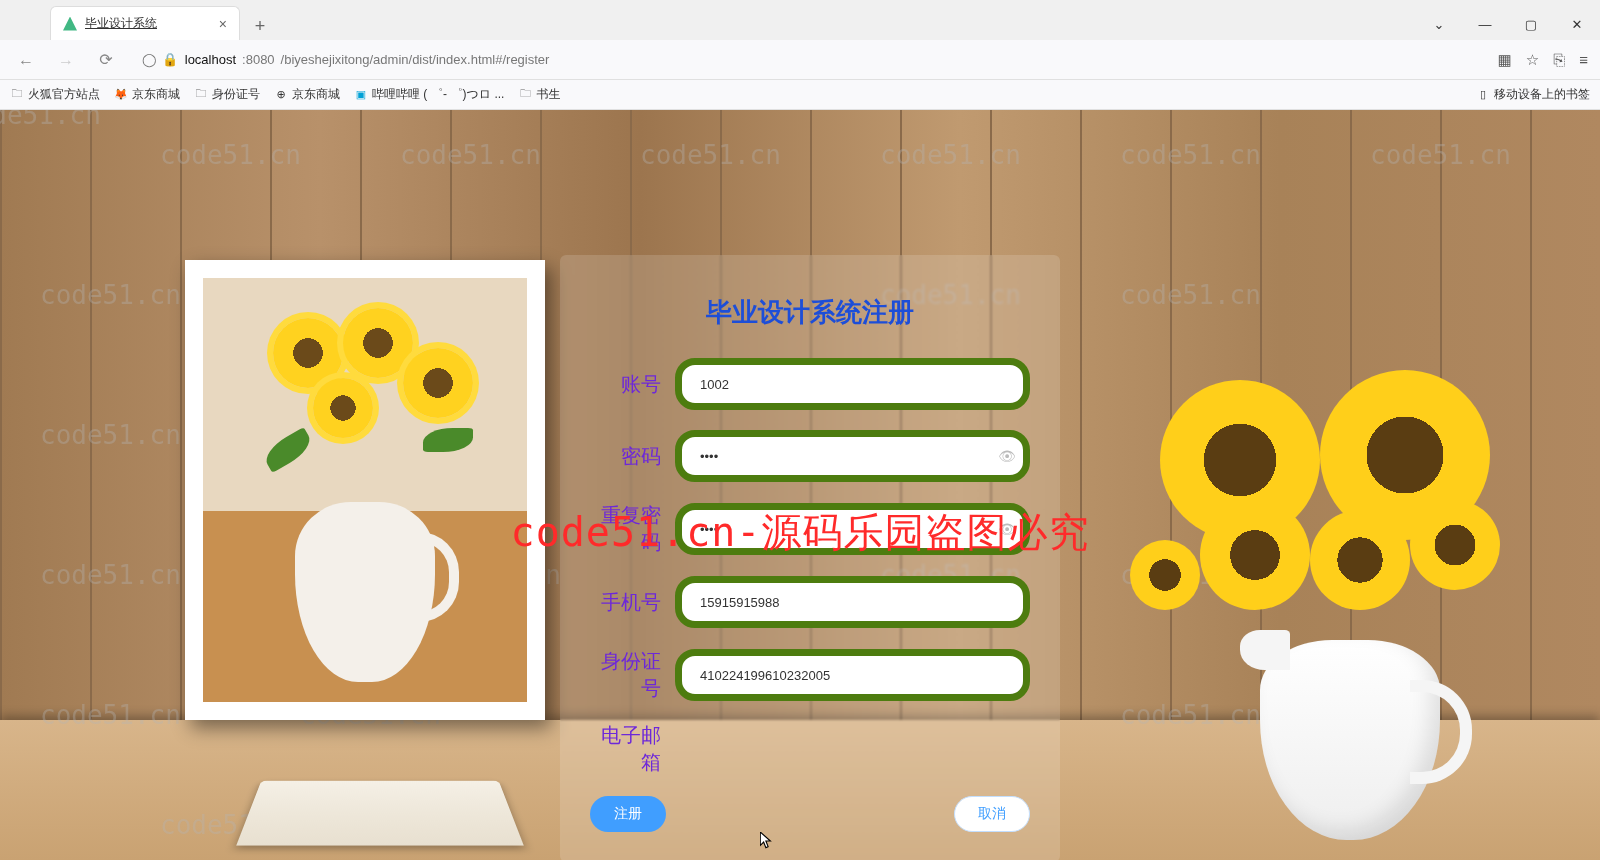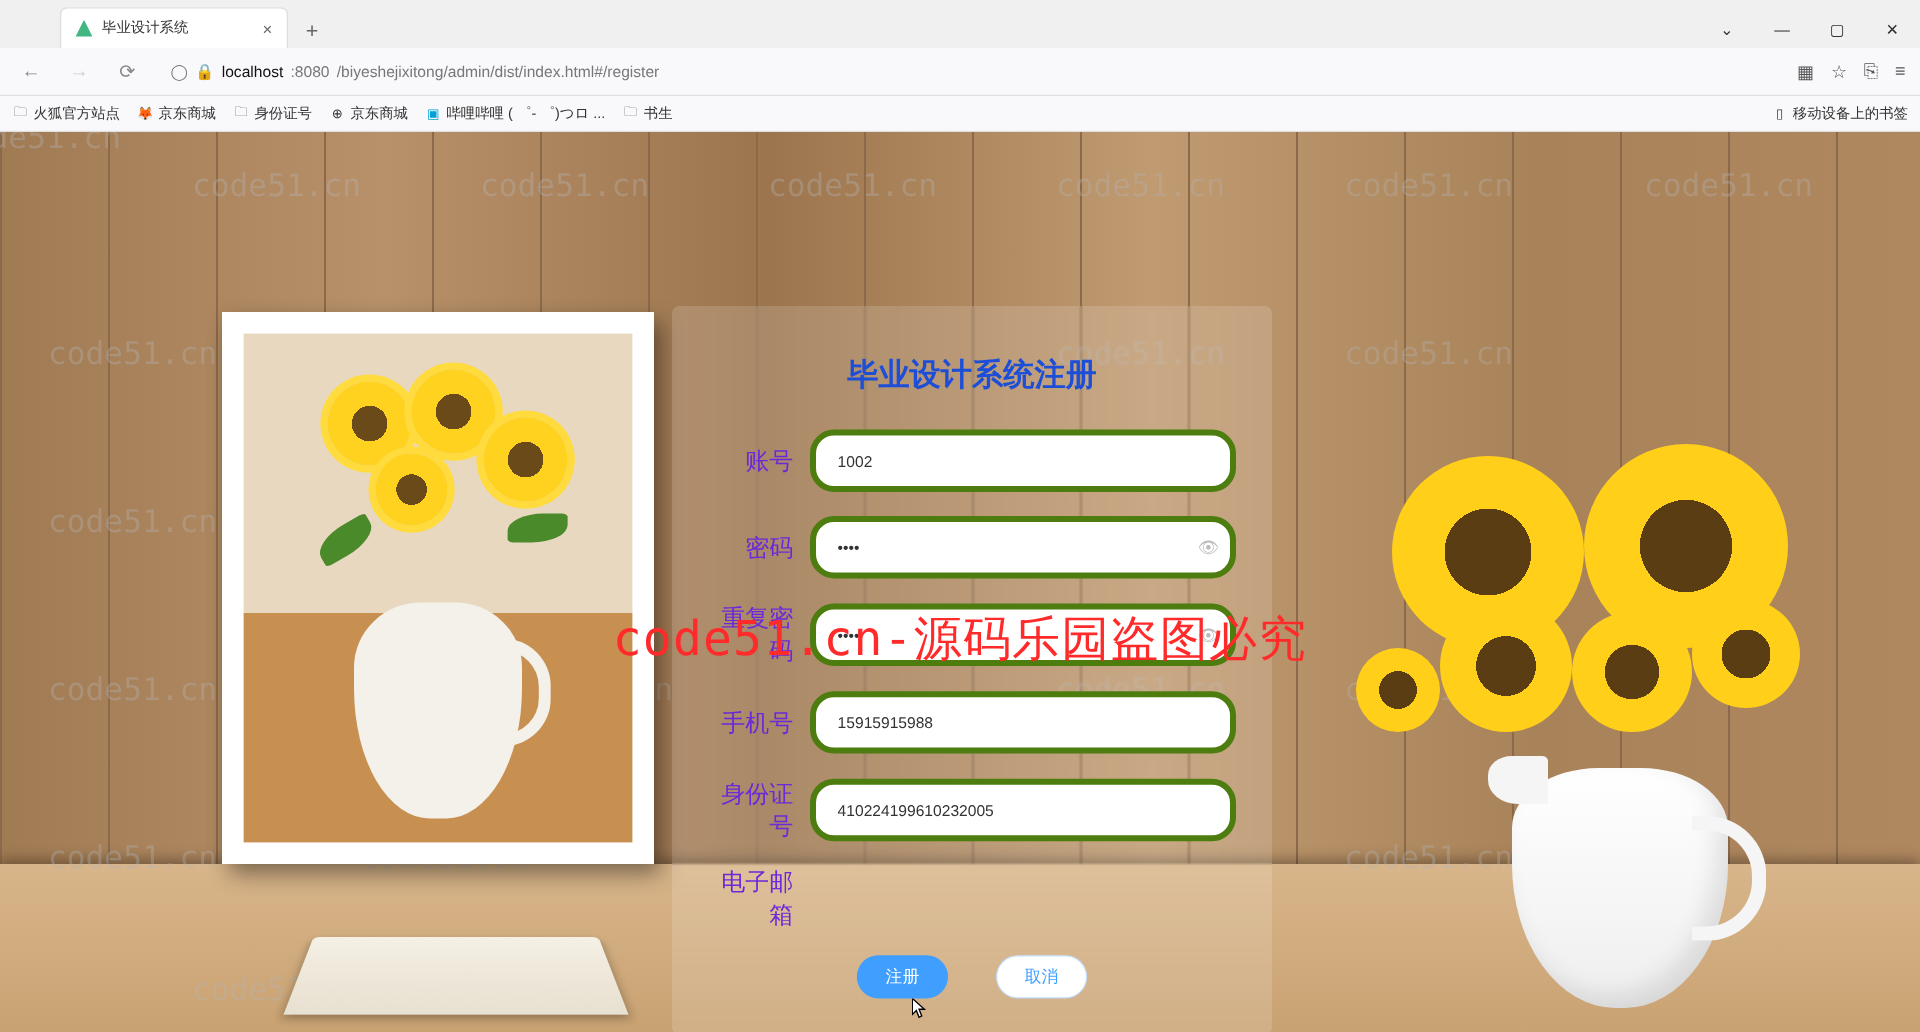--- a/index.html
+++ b/index.html
@@ -2,21 +2,21 @@
 <html><head>
 <meta charset="utf-8">
 <style>
 * { margin:0; padding:0; box-sizing:border-box; font-family:"Microsoft YaHei",Arial,sans-serif; }
 body { width:1600px; height:860px; overflow:hidden; background:#f0f0f0; position:relative; }
 
 
 .titlebar { height:40px; background:#f0f0f0; display:flex; align-items:flex-end; }
 .tab { margin-left:50px; height:34px; background:#fff; border-radius:6px 6px 0 0; display:flex; align-items:center; padding:0 12px; gap:8px; min-width:190px; border:1px solid #ddd; border-bottom:none; }
 .tab .favicon { width:14px; height:14px; background:#41b883; clip-path:polygon(50% 0,100% 100%,0 100%); }
-.tab .title { font-size:12px; color:#333; flex:1; }
+.tab .title { font-size:12px; color:#333; flex:1;text-decoration:underline; }
 .tab .close { font-size:14px; color:#666; cursor:pointer; }
 .newtab { width:28px; height:28px; display:flex; align-items:center; justify-content:center; font-size:18px; color:#666; margin-left:6px; }
 .winctrl { margin-left:auto; display:flex; }
 .winctrl div { width:46px; height:32px; display:flex; align-items:center; justify-content:center; font-size:13px; color:#333; }
 
 .addrbar { height:40px; background:#f9f9fb; display:flex; align-items:center; padding:0 12px; gap:12px; border-bottom:1px solid #e0e0e0; }
 .navbtn { width:28px; height:28px; display:flex; align-items:center; justify-content:center; color:#888; font-size:16px; }
 .urlbox { flex:1; height:30px; display:flex; align-items:center; gap:6px; padding:0 10px; font-size:13px; color:#555; }
 .urlbox .shield { color:#777; }
 .urlbox .lock { color:#777; }
@@ -47,23 +47,23 @@
 .vase::before { content:""; position:absolute; right:-24px; top:30px; width:40px; height:70px; border:10px solid #f4f0ea; border-left:none; border-radius:0 40px 40px 0; }
 .sunflower { position:absolute; width:70px; height:70px; border-radius:50%; background:radial-gradient(circle,#6b4a1a 0 30%,#ffd21f 30% 100%); box-shadow:0 0 0 6px #ffdb3d; }
 .leaf { position:absolute; width:50px; height:24px; background:#4a8a2a; border-radius:60% 10% 60% 10%; }
 
 
 .panel { position:absolute; left:560px; top:145px; width:500px; padding:40px 30px 30px; background:rgba(255,255,255,.15); border-radius:6px; backdrop-filter:blur(1px); }
 .panel h2 { text-align:center; font-size:26px; font-weight:600; color:#1d4ed8; margin-bottom:28px; }
 .row { display:flex; align-items:center; margin-bottom:20px; }
 .row label { width:85px; text-align:right; padding-right:14px; font-size:20px; color:#6d28d9; }
 .row .field { flex:1; position:relative; }
-.row input { width:100%; height:52px; border:5px solid #4d7c0f; border-radius:20px; padding:0 18px; font-size:13px; color:#333; background:#fff; outline:none; }
+.row input { width:100%; height:52px; border:7px solid #4d7c0f; border-radius:20px; padding:0 18px; font-size:13px; color:#333; background:#fff; outline:none; }
 .row .eye { position:absolute; right:14px; top:50%; transform:translateY(-50%); color:#bbb; font-size:14px; }
-.btns { display:flex; justify-content:center; gap:40px; margin-top:10px; }
+.btns { display:flex; justify-content:space-between; gap:40px; margin-top:10px; }
 .btn { width:76px; height:36px; border-radius:18px; border:none; font-size:14px; cursor:pointer; }
 .btn.primary { background:#409eff; color:#fff; }
 .btn.plain { background:#fff; color:#409eff; border:1px solid #c3dfff; }
 .cursor { position:absolute; width:14px; height:18px; pointer-events:none; }
 
 
 .jug { position:absolute; right:120px; bottom:20px; width:260px; height:240px; }
 .jugbody { position:absolute; bottom:0; left:50%; transform:translateX(-50%); width:180px; height:200px; background:linear-gradient(#fff,#eee); border-radius:40% 40% 48% 48% / 25% 25% 60% 60%; box-shadow:inset -10px -10px 20px rgba(0,0,0,.1); }
 .jugbody::before { content:""; position:absolute; right:-32px; top:40px; width:50px; height:80px; border:12px solid #f5f5f5; border-left:none; border-radius:0 50px 50px 0; }
 .jugbody::after { content:""; position:absolute; left:-20px; top:-10px; width:50px; height:40px; background:#f5f5f5; border-radius:40% 10% 0 50%; }

